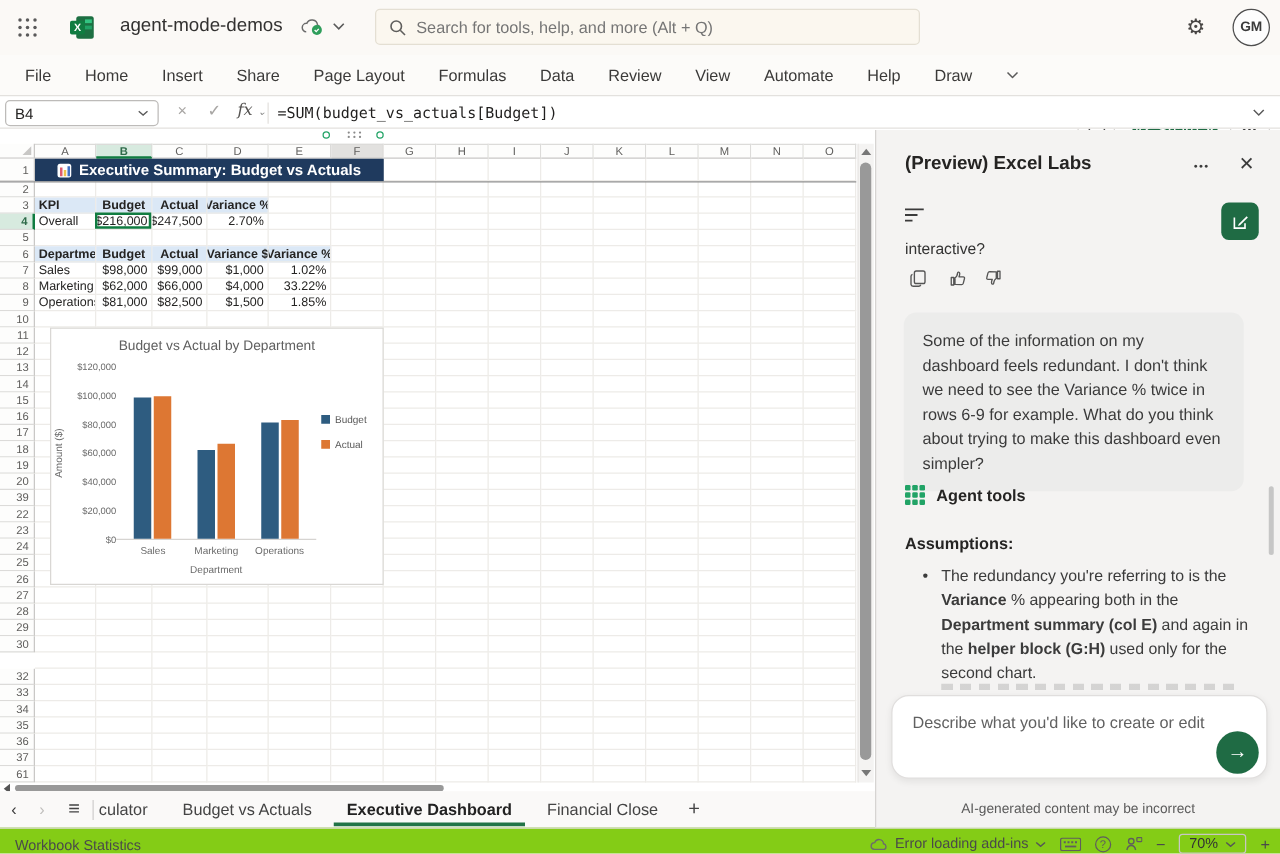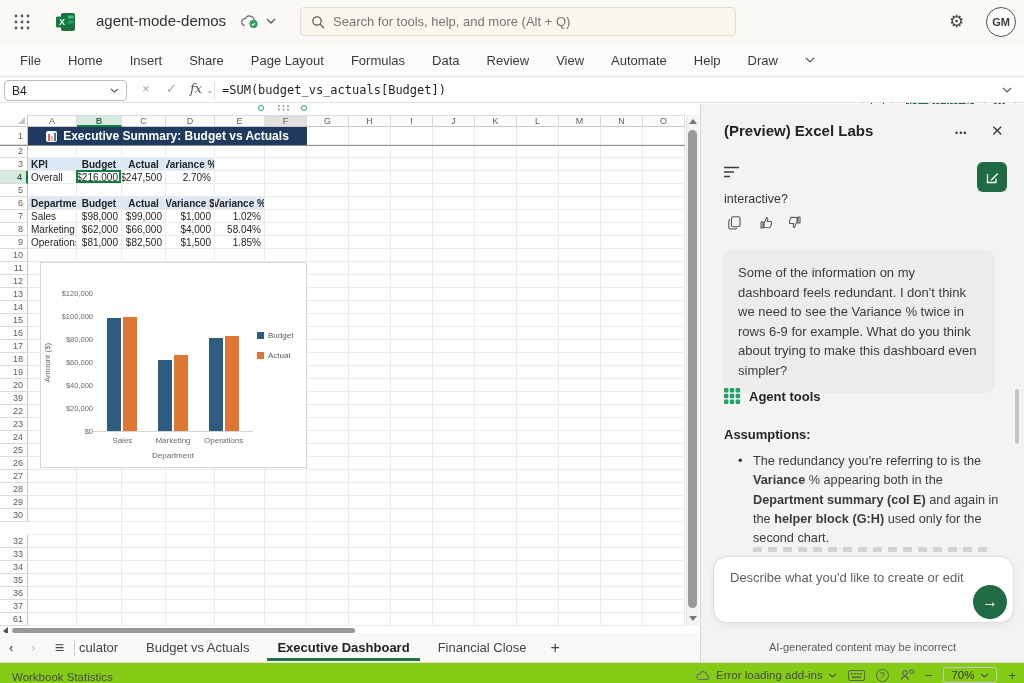--- a/index.html
+++ b/index.html
@@ -421,21 +421,21 @@
         <div class="cell" style="left: 433px; top: 106px; width: 42px; height: 13px;"></div>
         <div class="cell" style="left: 475px; top: 106px; width: 42px; height: 13px;"></div>
         <div class="cell" style="left: 517px; top: 106px; width: 42px; height: 13px;"></div>
         <div class="cell" style="left: 559px; top: 106px; width: 42px; height: 13px;"></div>
         <div class="cell" style="left: 601px; top: 106px; width: 42px; height: 13px;"></div>
         <div class="cell" style="left: 643px; top: 106px; width: 42px; height: 13px;"></div>
         <div class="cell" style="left: 28px; top: 119px; width: 49px; height: 13px;">Marketing</div>
         <div class="cell r" style="left: 77px; top: 119px; width: 45px; height: 13px;">$62,000</div>
         <div class="cell r" style="left: 122px; top: 119px; width: 44px; height: 13px;">$66,000</div>
         <div class="cell r" style="left: 166px; top: 119px; width: 49px; height: 13px;">$4,000</div>
-        <div class="cell r" style="left: 215px; top: 119px; width: 50px; height: 13px;">58.04%</div>
+        <div class="cell r" style="left: 215px; top: 119px; width: 50px; height: 13px;">33.22%</div>
         <div class="cell" style="left: 265px; top: 119px; width: 42px; height: 13px;"></div>
         <div class="cell" style="left: 307px; top: 119px; width: 42px; height: 13px;"></div>
         <div class="cell" style="left: 349px; top: 119px; width: 42px; height: 13px;"></div>
         <div class="cell" style="left: 391px; top: 119px; width: 42px; height: 13px;"></div>
         <div class="cell" style="left: 433px; top: 119px; width: 42px; height: 13px;"></div>
         <div class="cell" style="left: 475px; top: 119px; width: 42px; height: 13px;"></div>
         <div class="cell" style="left: 517px; top: 119px; width: 42px; height: 13px;"></div>
         <div class="cell" style="left: 559px; top: 119px; width: 42px; height: 13px;"></div>
         <div class="cell" style="left: 601px; top: 119px; width: 42px; height: 13px;"></div>
         <div class="cell" style="left: 643px; top: 119px; width: 42px; height: 13px;"></div>
@@ -912,20 +912,21 @@
             <circle cx="6.5" cy="2" r="0.9"></circle>
             <circle cx="11" cy="2" r="0.9"></circle>
         <circle cx="2" cy="5.5" r="0.9"></circle>
             <circle cx="6.5" cy="5.5" r="0.9"></circle>
             <circle cx="11" cy="5.5" r="0.9"></circle>
           </g>
         </svg>
     </div>
 
     <div id="embedded-chart">
+      <div id="chart-title">Budget vs Actual by Department</div>
       <div id="ylabel">Amount ($)</div>
       <div id="xlabel">Department</div>
       <div id="axisline"></div>
       <div id="chart-dyn">
           <div class="ytick" style="top: 164px;">$0</div>
           <div class="ytick" style="top: 141px;">$20,000</div>
           <div class="ytick" style="top: 118px;">$40,000</div>
           <div class="ytick" style="top: 95px;">$60,000</div>
           <div class="ytick" style="top: 72px;">$80,000</div>
           <div class="ytick" style="top: 49px;">$100,000</div>

